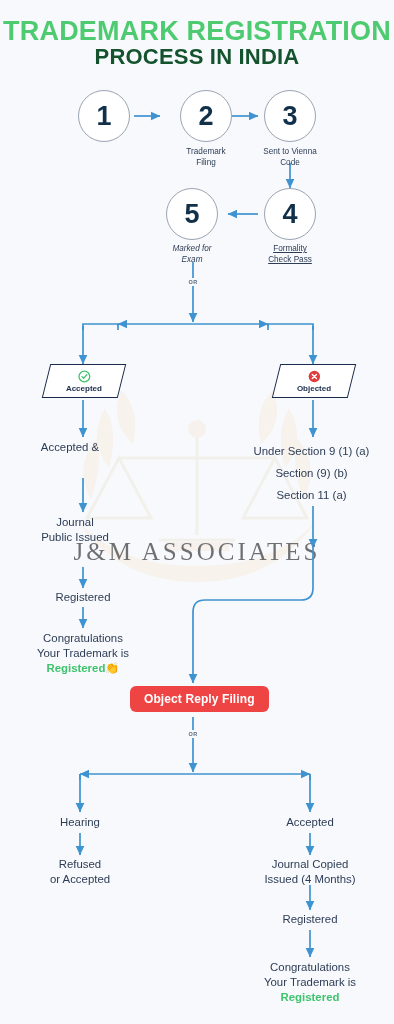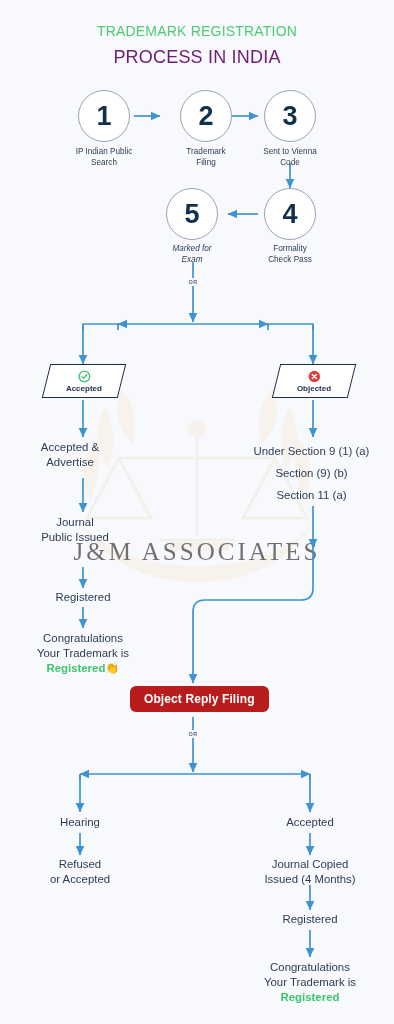--- a/index.html
+++ b/index.html
@@ -24,25 +24,25 @@
     font-size: 25px; letter-spacing: 3px; color: #000000;
     white-space: nowrap;
   }
 
   
   .lines { position: absolute; inset: 0; z-index: 1; pointer-events: none; }
 
   
   .title-wrap { position: absolute; left: 0; top: 18px; width: 394px; text-align: center; z-index: 3; }
   .title-1 {
-    font-size: 14px; font-weight: normal; color: #4ecb71;
+    font-size: 27px; font-weight: bold; color: #4ecb71;
     letter-spacing: .2px; line-height: 26px;
   }
   .title-2 {
-    font-size: 18px; font-weight: normal; color: #701a75;
+    font-size: 22px; font-weight: bold; color: #14532d;
     letter-spacing: .2px; line-height: 26px;
   }
 
   
   .circle {
     position: absolute; width: 52px; height: 52px; border-radius: 50%;
     background: #ffffff; border: 1.4px solid #9aa4b2;
     display: flex; align-items: center; justify-content: center;
     font-size: 27px; font-weight: bold; color: #11304a; z-index: 3;
   }
@@ -76,21 +76,21 @@
   
   .or-tag {
     position: absolute; z-index: 4; background: #f7f9fc;
     font-size: 5.5px; font-weight: bold; color: #5b6b82;
     letter-spacing: .4px; padding: 1px 2px; text-align: center;
   }
 
   
   .obtn {
     position: absolute; z-index: 4; height: 26px; padding: 0 14px;
-    background: #b91c1c; border-radius: 6px; color: #ffffff;
+    background: #ef4444; border-radius: 6px; color: #ffffff;
     font-size: 12px; font-weight: bold; letter-spacing: .1px;
     display: flex; align-items: center; justify-content: center;
     border: none; white-space: nowrap; font-family: "Liberation Sans", sans-serif;
   }
 </style>
 </head>
 <body>
 
 <div id="root">
 
@@ -186,33 +186,29 @@
     <div class="title-1">TRADEMARK REGISTRATION</div>
     <div class="title-2">PROCESS IN INDIA</div>
   </div>
 
   <div class="circle" style="left:78px;  top:90px;">1</div>
   <div class="circle" style="left:180px; top:90px;">2</div>
   <div class="circle" style="left:264px; top:90px;">3</div>
   <div class="circle" style="left:264px; top:188px;">4</div>
   <div class="circle" style="left:166px; top:188px;">5</div>
 
-  <div class="clabel" style="left:49px;  top:146px;">
-    <div>IP Indian Public</div>
-    <div>Search</div>
-  </div>
   <div class="clabel" style="left:151px; top:146px;">
     <div>Trademark</div>
     <div>Filing</div>
   </div>
   <div class="clabel" style="left:235px; top:146px;">
     <div>Sent to Vienna</div>
     <div>Code</div>
   </div>
-  <div class="clabel" style="left:235px; top:243px;">
+  <div class="clabel" style="left:235px; top:243px;text-decoration:underline;">
     <div>Formality</div>
     <div>Check Pass</div>
   </div>
   <div class="clabel" style="left:137px; top:243px;font-style:italic;">
     <div>Marked for</div>
     <div>Exam</div>
   </div>
 
   <div class="or-tag" style="left:185px; top:278px; width:16px;">OR</div>
 
@@ -231,21 +227,20 @@
       <svg class="badge" viewBox="0 0 16 16">
         <circle cx="8" cy="8" r="7" fill="#e23b3b"></circle>
         <path d="M5.4 5.4 L10.6 10.6 M10.6 5.4 L5.4 10.6" stroke="#ffffff" stroke-width="1.7" stroke-linecap="round"></path>
       </svg>
       <span class="para-label">Objected</span>
     </div>
   </div>
 
   <div class="node" style="left:0; top:440px; width:140px;">
     <div>Accepted &amp;</div>
-    <div>Advertise</div>
   </div>
   <div class="node" style="left:5px; top:515px; width:140px;">
     <div>Journal</div>
     <div>Public Issued</div>
   </div>
   <div class="node" style="left:13px; top:590px; width:140px;">Registered</div>
   <div class="node" style="left:8px; top:631px; width:150px;">
     <div>Congratulations</div>
     <div>Your Trademark is</div>
     <div>

